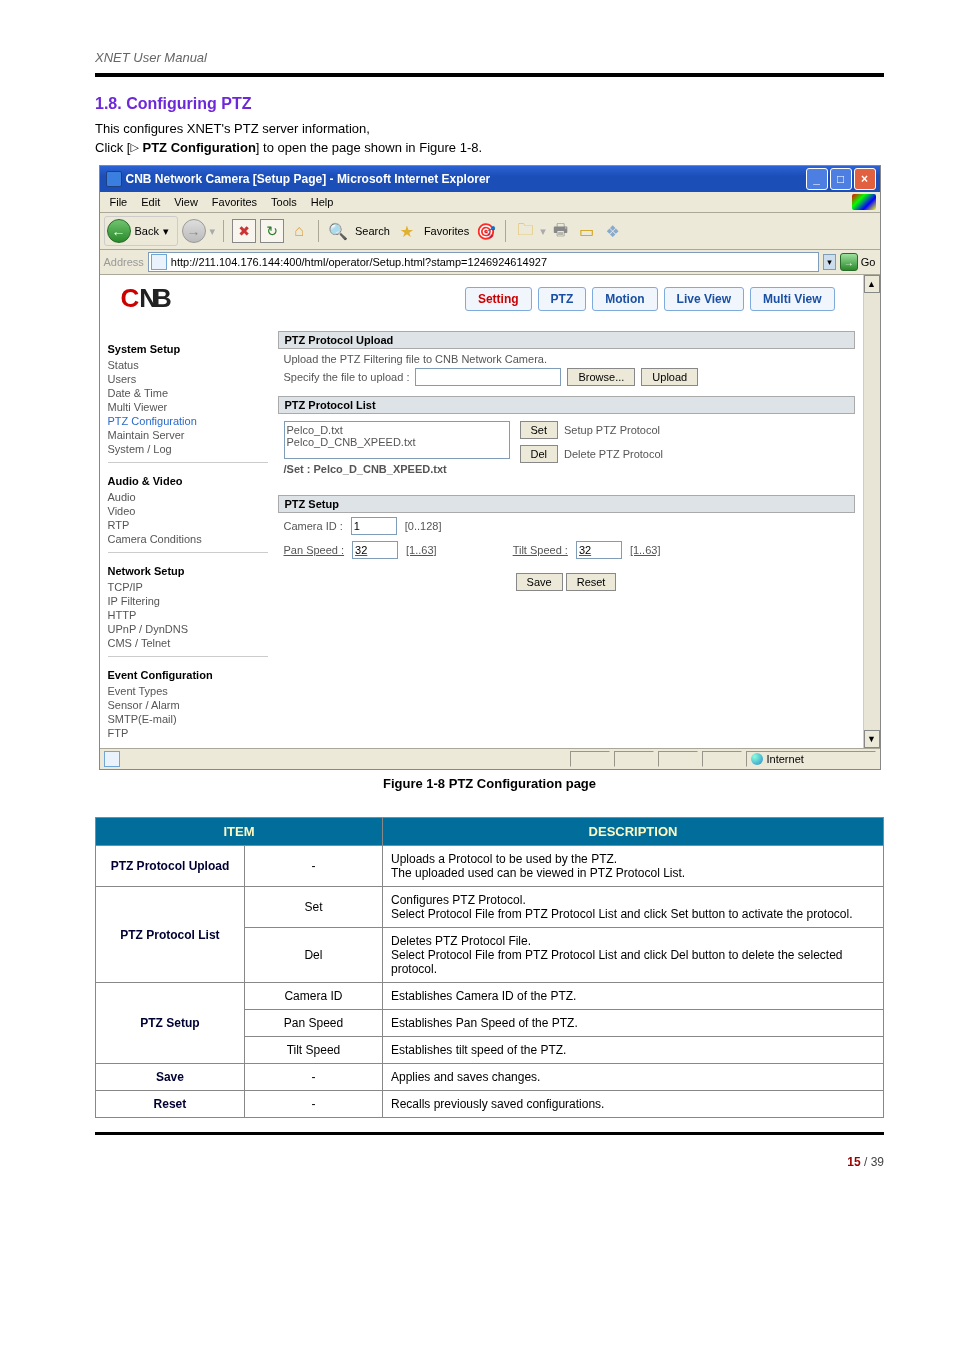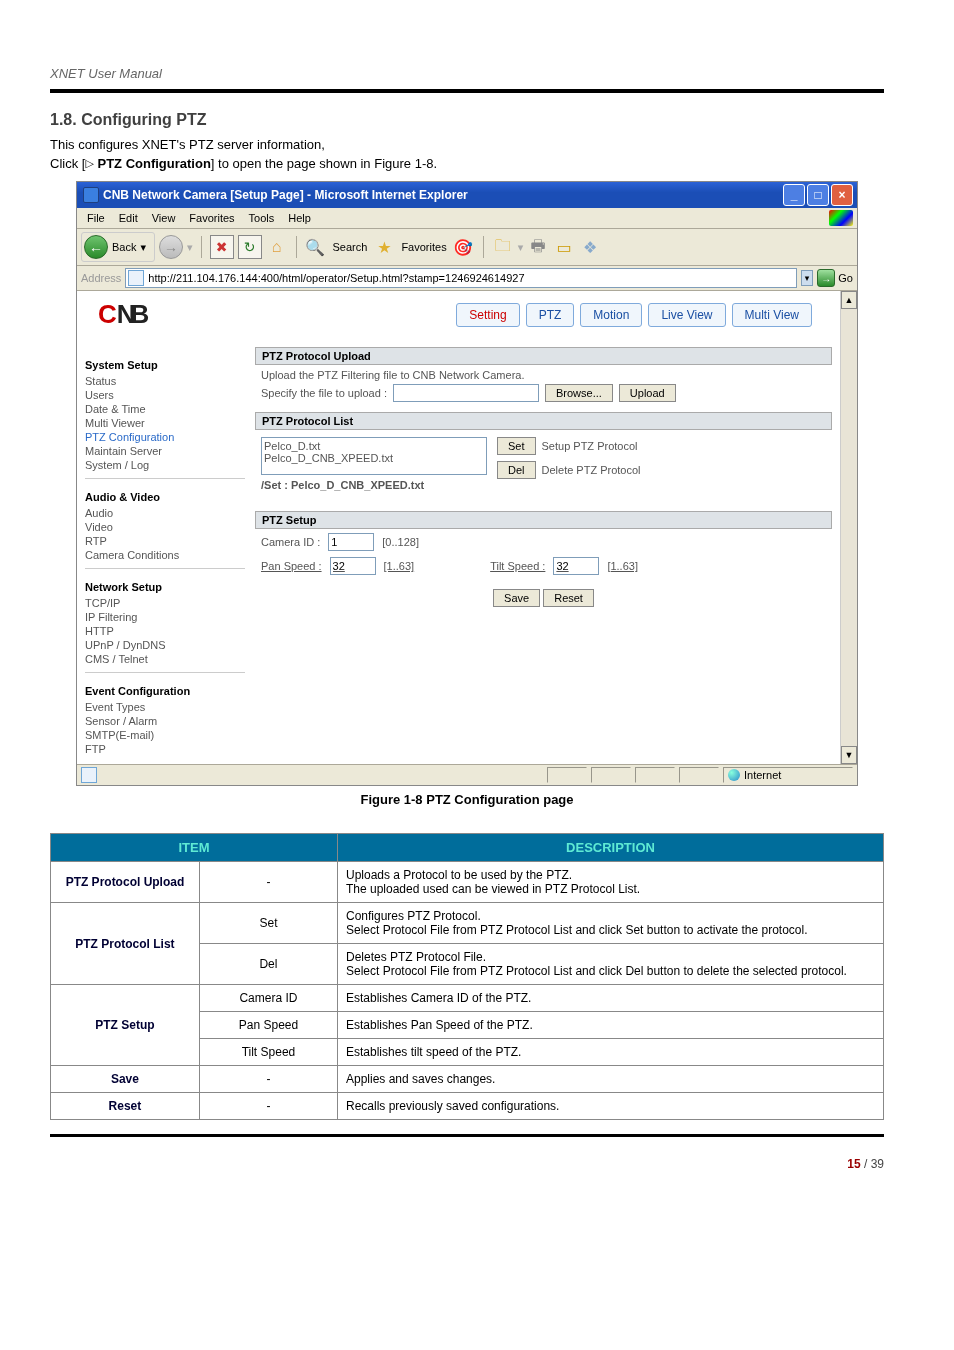--- a/index.html
+++ b/index.html
@@ -5,42 +5,42 @@
   body {
     margin: 0;
     padding: 0;
     background: #fff;
     font-family: Verdana, Arial, sans-serif;
     font-size: 13px;
     color: #000;
   }
   .page {
     width: 954px;
-    margin: 16px auto;
-    padding: 50px 70px 30px 50px;
+    margin: 0 auto;
+    padding: 50px 70px 30px 95px;
     box-sizing: border-box;
   }
   .manual-header {
     font-style: italic;
     color: #666;
     font-size: 13px;
     margin-bottom: 8px;
   }
   .hr-thick {
     border: none;
     border-top: 4px solid #000;
     margin: 0 0 18px 0;
   }
   .hr-thin-bottom {
     border: none;
     border-top: 3px solid #000;
     margin: 0;
   }
   h2.section-title {
-    color: #404040;
+    color: #6d28d9;
     font-size: 16px;
     font-weight: bold;
     margin: 0 0 8px 0;
   }
   p.body {
     margin: 4px 0;
     font-size: 13px;
   }
   .triangle {
     font-size: 11px;
@@ -132,21 +132,21 @@
   }
   .logo-row {position:absolute; top:8px; left:20px; right:28px; display:flex; justify-content:space-between; align-items:center;}
   .logo {
     font-family: Arial Black, Arial, sans-serif; font-weight:900; font-size:26px; color:#222; letter-spacing:-1px;
     display:flex; align-items:center;
   }
   .logo .c { color:#c00; margin:0 1px;}
   .tabset { display:flex; gap:6px;}
   .tab {
     padding:4px 12px; border:1px solid #7faadc; background:#f0f6fc; color:#1a4fa3;
-    border-radius:3px; font-weight:normal; font-size:12px;
+    border-radius:3px; font-weight:bold; font-size:12px;
   }
   .tab.active { color:#c00; }
   .left-panel {
     width:160px; margin-top:48px; font-size:11px;
   }
   .left-panel .grp { font-weight:bold; margin-top:12px; margin-bottom:3px;}
   .left-panel .item { color:#555; padding:1px 0; }
   .left-panel .item.sel { color:#2a6ac8; }
   .left-panel hr { border:none; border-top:1px solid #ccc; margin:6px 0;}
   .right-panel {
@@ -181,21 +181,21 @@
   
 
   .fig-caption {
     text-align:center; font-weight:bold; font-size:13px; margin:6px 0 26px 0;
   }
 
   table.desc {
     width:100%; border-collapse: collapse; font-size:12px;
   }
   table.desc th {
-    background:#006d9b; color:#5eead4; padding:6px 8px; border:1px solid #888; font-size:13px;
+    background:#006d9b; color:#fef9c3; padding:6px 8px; border:1px solid #888; font-size:13px;
   }
   table.desc td {
     border:1px solid #888; padding:6px 8px; vertical-align:middle;
   }
   table.desc td.row-label { font-weight:bold; text-align:center; color:#003; }
   table.desc td.sub { text-align:center; }
   .page-footer {
     text-align:right; font-size:12px; margin-top:20px; color:#444;
   }
   .page-footer .pn { color:#900; font-weight:bold; }

